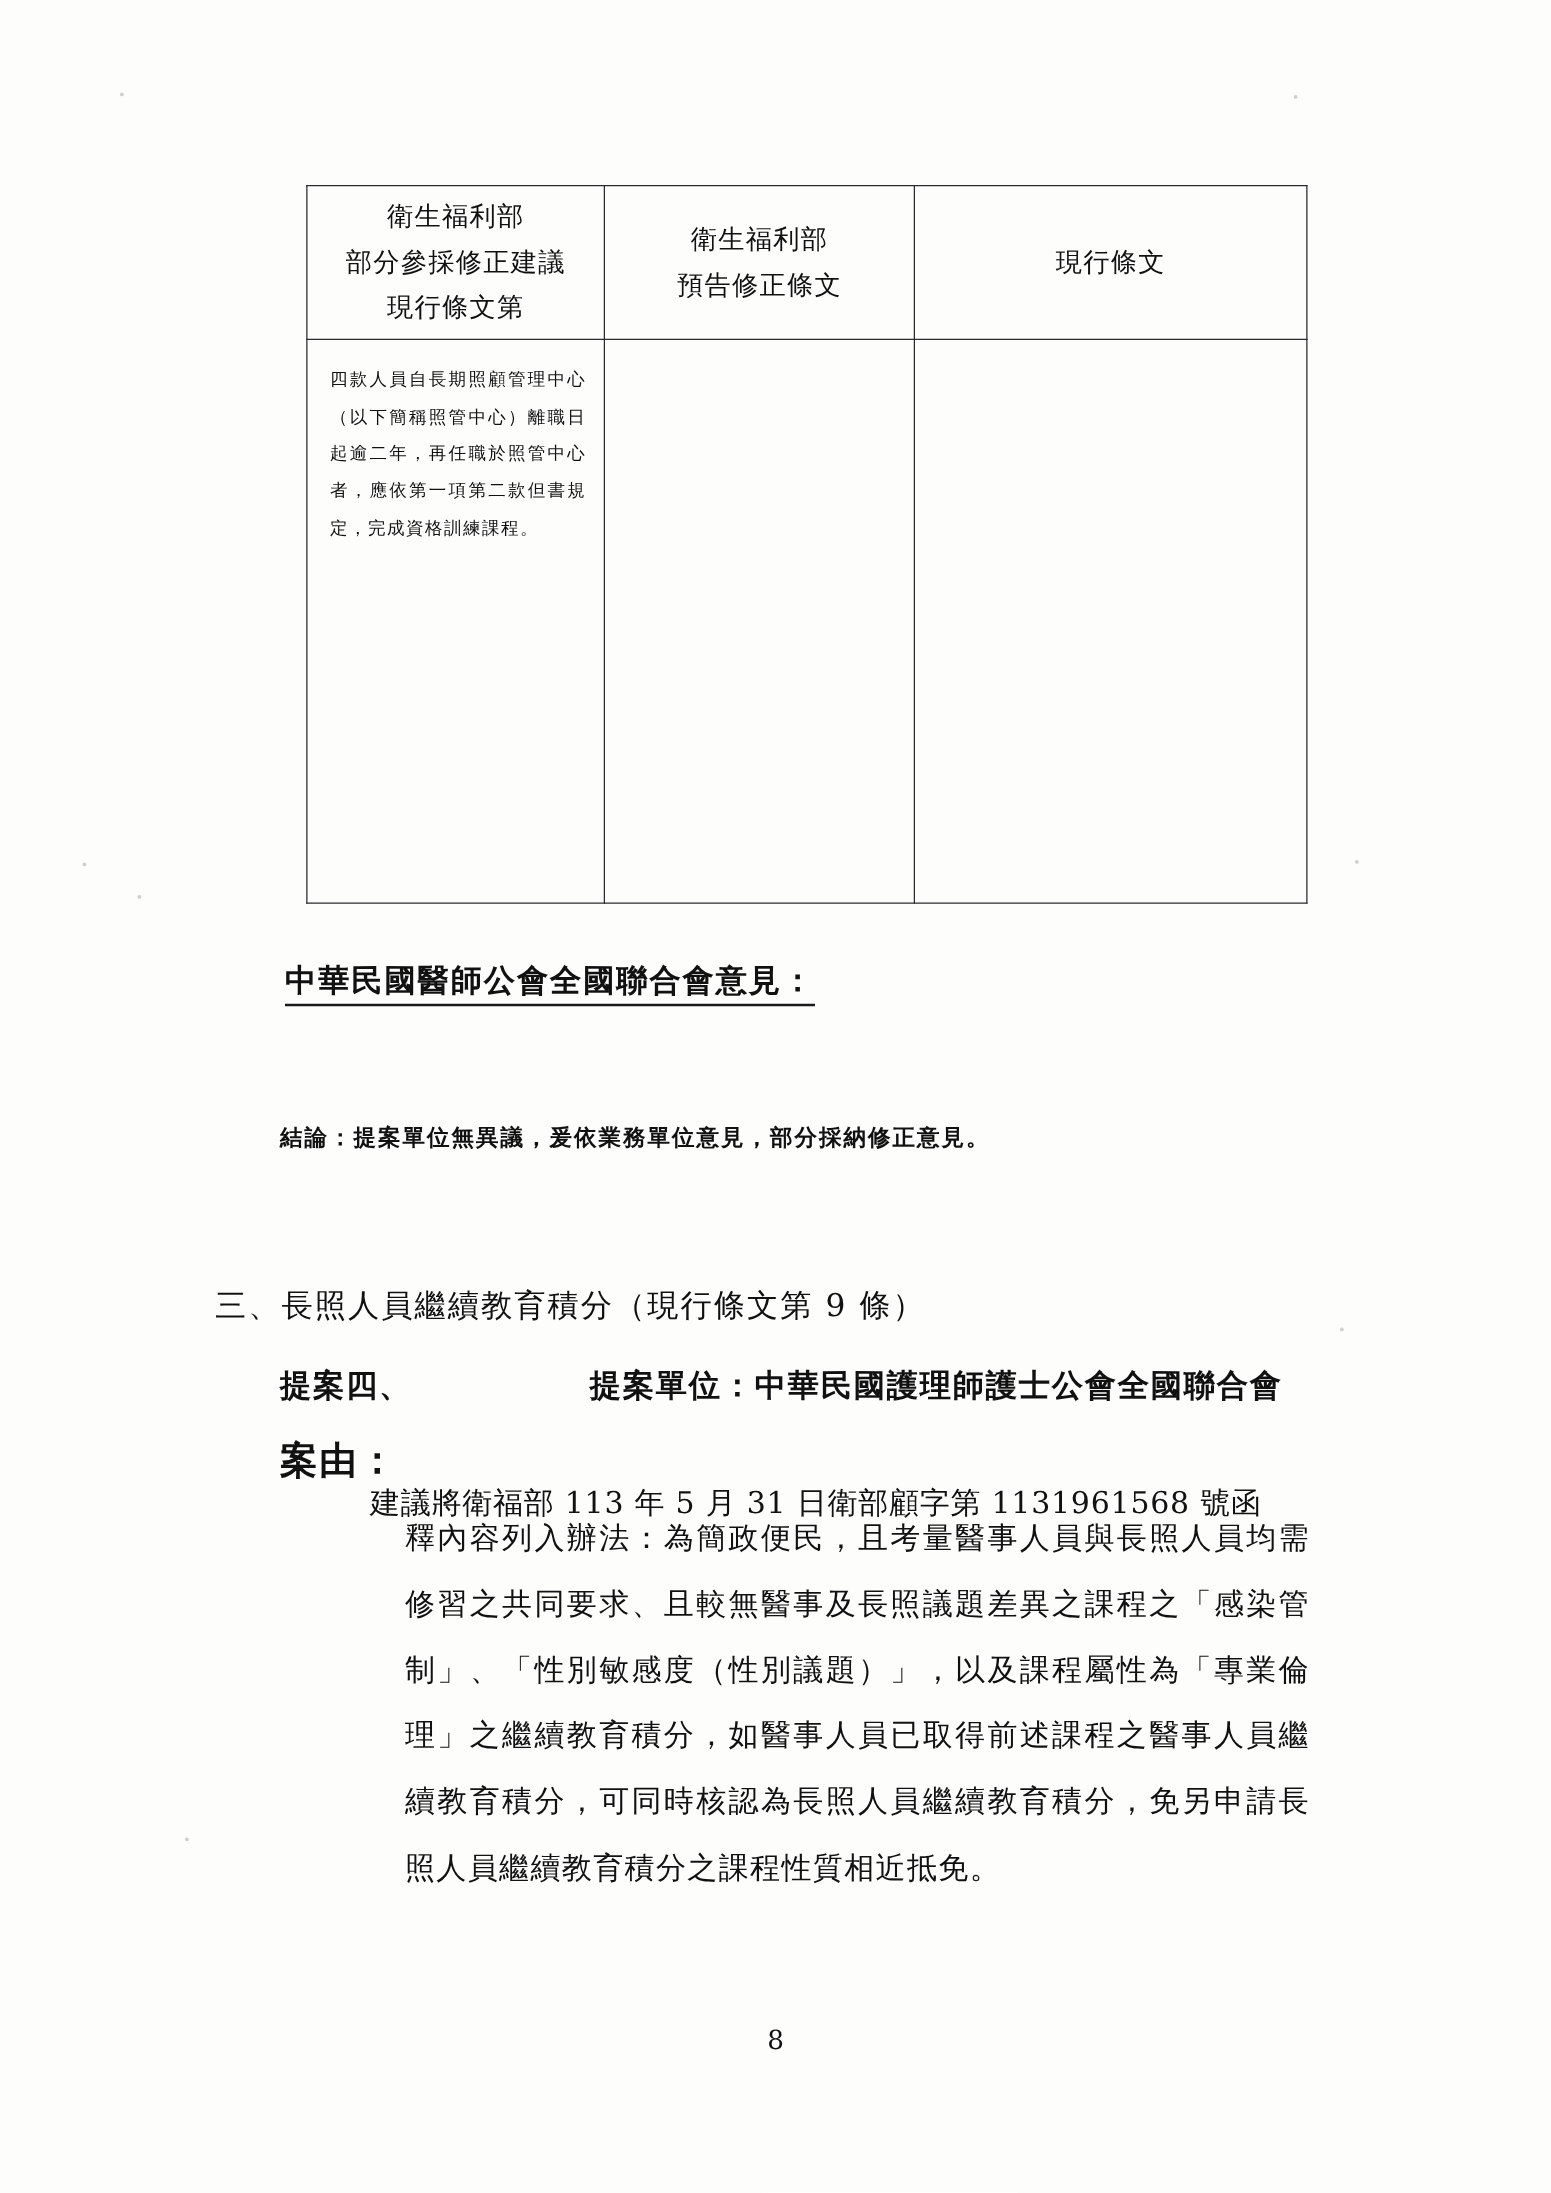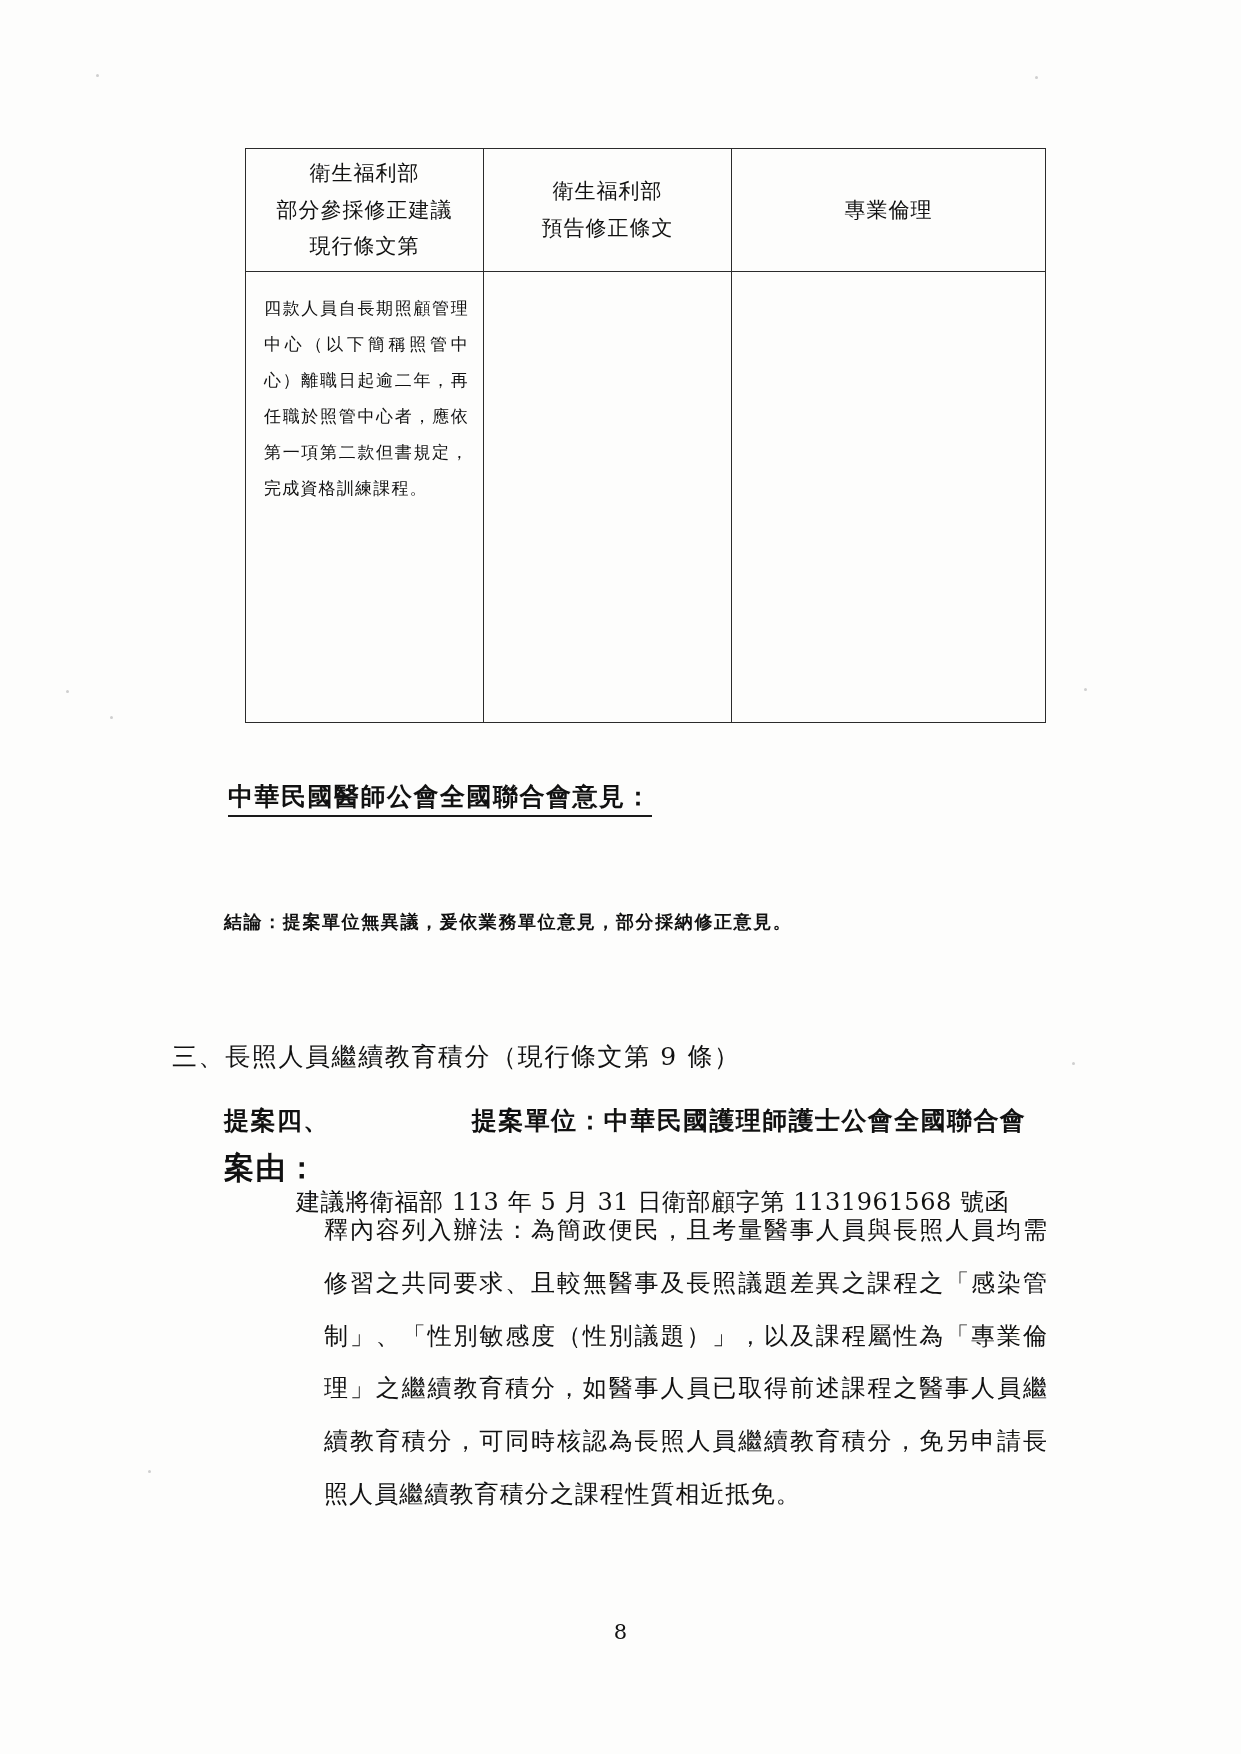--- a/index.html
+++ b/index.html
@@ -62,34 +62,33 @@
   .hdr-stack {
     font-size: 21px;
     line-height: 1.75;
     letter-spacing: 1px;
     font-family: "DejaVu Serif", "Liberation Serif", serif;
   }
 
   .body-row td { height: 450px; }
 
   .cell-text {
-    font-size: 17px;
+    font-size: 14px;
     line-height: 2.12;
     letter-spacing: 1.2px;
     padding: 18px 14px 10px 18px;
     text-align: justify;
     text-justify: inter-ideograph;
   }
 
   
   .line {
     position: absolute;
     font-family: "DejaVu Serif", "Liberation Serif", serif;
     white-space: nowrap;
-    margin-top: 12px;
   }
 
   .assoc-heading {
     left: 228px;
     top: 768px;
     font-size: 25px;
     font-weight: bold;
     letter-spacing: 1.5px;
     border-bottom: 2.2px solid #1a1a1a;
     padding-bottom: 2px;
@@ -207,21 +206,21 @@
             </div>
           </th>
           <th>
             <div class="hdr-stack">
               <div>衛生福利部</div>
               <div>預告修正條文</div>
             </div>
           </th>
           <th>
             <div class="hdr-stack">
-              <div>專業倫理</div>
+              <div>現行條文</div>
             </div>
           </th>
         </tr>
       </thead>
       <tbody>
         <tr class="body-row">
           <td>
             <div class="cell-text">四款人員自長期照顧管理中心（以下簡稱照管中心）離職日起逾二年，再任職於照管中心者，應依第一項第二款但書規定，完成資格訓練課程。</div>
           </td>
           <td>

